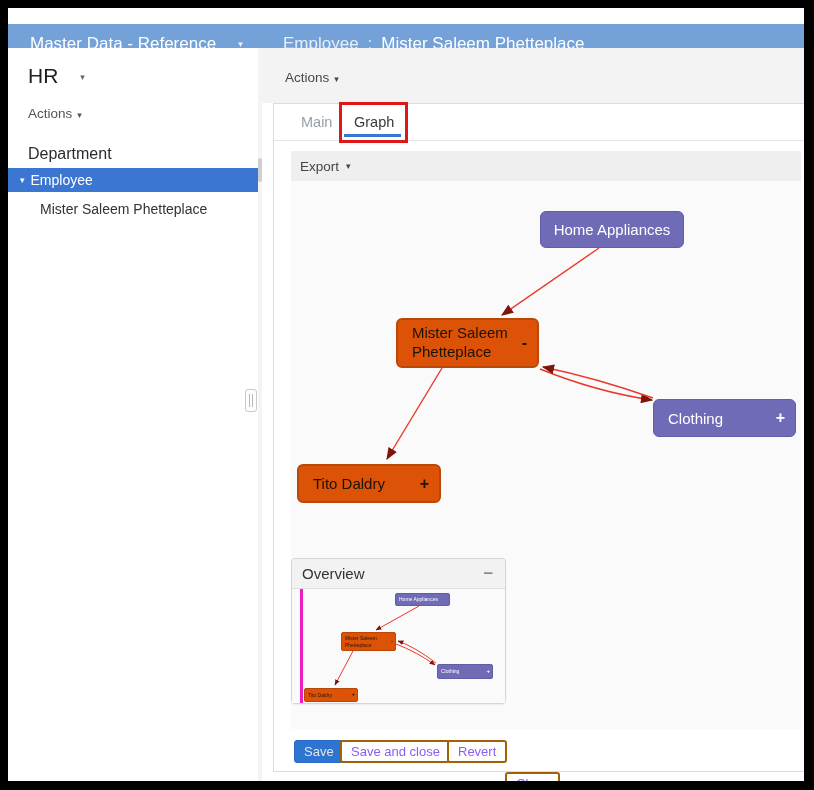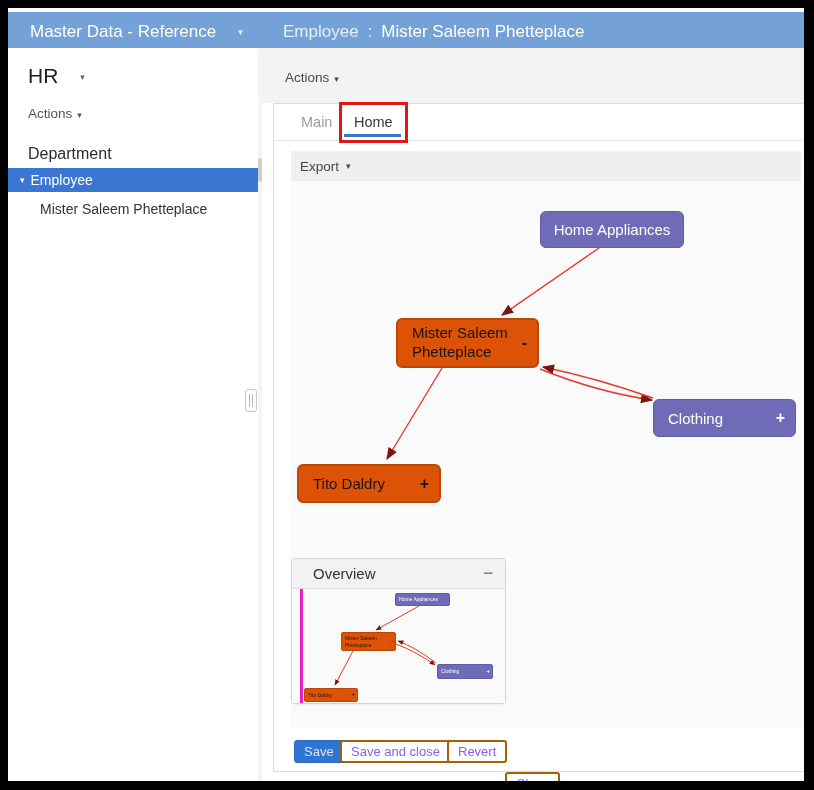--- a/index.html
+++ b/index.html
@@ -1,20 +1,20 @@
 <!DOCTYPE html>
 <html><head>
 <meta charset="utf-8">
 <style>
   * { margin:0; padding:0; box-sizing:border-box; }
   html,body { width:814px; height:790px; background:#000; font-family:"Liberation Sans", sans-serif; }
   .app { position:absolute; left:8px; top:8px; width:796px; height:773px; background:#fff; overflow:hidden; }
 
   
-  .topbar { position:absolute; left:0; top:4px; width:796px; height:40px; background:#74A2D8; display:flex; align-items:center; }
+  .topbar { position:absolute; left:0; top:16px; width:796px; height:40px; background:#74A2D8; display:flex; align-items:center; }
   .topbar .title-group { position:absolute; left:22px; display:flex; align-items:center; gap:10px; cursor:pointer; }
   .topbar .app-title { color:#fff; font-size:17px; }
   .topbar .caret { color:#eaf1fa; font-size:9px; padding-left:12px; }
   .topbar .entity-group { position:absolute; left:275px; display:flex; align-items:center; gap:9px; }
   .topbar .entity-type, .topbar .entity-sep { color:rgba(255,255,255,0.82); font-size:17px; }
   .topbar .entity-name { color:#fff; font-size:17px; }
 
   
   .sidebar { position:absolute; left:0; top:40px; width:250px; height:733px; background:#fff; }
   .hr-select { position:absolute; left:20px; top:16px; font-size:21px; color:#1e1e1e; cursor:pointer; }
@@ -62,21 +62,21 @@
   .node-orange { background:#DC5207; border:2px solid #b84708; color:#1d1206; }
   .node-ha    { left:249px; top:30px;  width:144px; height:37px; justify-content:center; }
   .node-msp   { left:105px; top:137px; width:143px; height:50px; padding-left:14px; line-height:1.25; }
   .node-msp .txt { width:104px; }
   .node-cloth { left:362px; top:218px; width:143px; height:38px; padding-left:14px; }
   .node-tito  { left:6px;   top:283px; width:144px; height:39px; padding-left:14px; }
 
   
   .overview { position:absolute; left:0; top:377px; width:215px; height:146px; background:#fbfbfb; border:1px solid #d5d5d5; border-radius:4px; box-shadow:0 1px 2px rgba(0,0,0,0.06); }
   .ov-head { position:relative; height:30px; background:#f2f2f2; border-bottom:1px solid #dedede; border-radius:4px 4px 0 0; display:flex; align-items:center; cursor:pointer; }
-  .ov-title { font-size:15px; color:#333; margin-left:21px; }
+  .ov-title { font-size:15px; color:#333; margin-left:10px; }
   .ov-min { position:absolute; right:12px; top:4px; color:#888; font-size:17px; font-weight:bold; cursor:pointer; }
   .ov-body { position:relative; width:213px; height:114px; background:#fafafa; overflow:hidden; cursor:pointer; }
   .viewport-line { position:absolute; left:8px; top:0; width:3px; height:100%; background:#E91FC3; cursor:grab; }
   .mini-node { position:absolute; border-radius:2px; display:flex; align-items:center; font-size:5px; padding-left:3px; line-height:1.25; }
   .mini-node .mbadge { position:absolute; right:2px; top:50%; transform:translateY(-50%); font-size:6px; font-weight:bold; }
   .mini-ha    { left:103px; top:4px;  width:55px; height:13px; }
   .mini-msp   { left:49px;  top:43px; width:55px; height:19px; }
   .mini-msp .txt { width:40px; }
   .mini-cloth { left:145px; top:75px; width:56px; height:15px; }
   .mini-tito  { left:12px;  top:99px; width:54px; height:14px; }
@@ -132,21 +132,21 @@
 
   <div class="actions-strip"></div>
   <div class="main-actions">
     <span>Actions</span><span class="caret">▾</span>
   </div>
 
   <div class="card">
 
     <div class="tabbar">
       <div class="tab tab-main">Main</div>
-      <div class="tab tab-graph">Home</div>
+      <div class="tab tab-graph">Graph</div>
       <div class="tab-underline"></div>
       <div class="highlight-box"></div>
     </div>
 
     <div class="export-bar">
       <span class="lbl">Export</span>
       <span class="caret">▾</span>
     </div>
 
     <div class="canvas">

